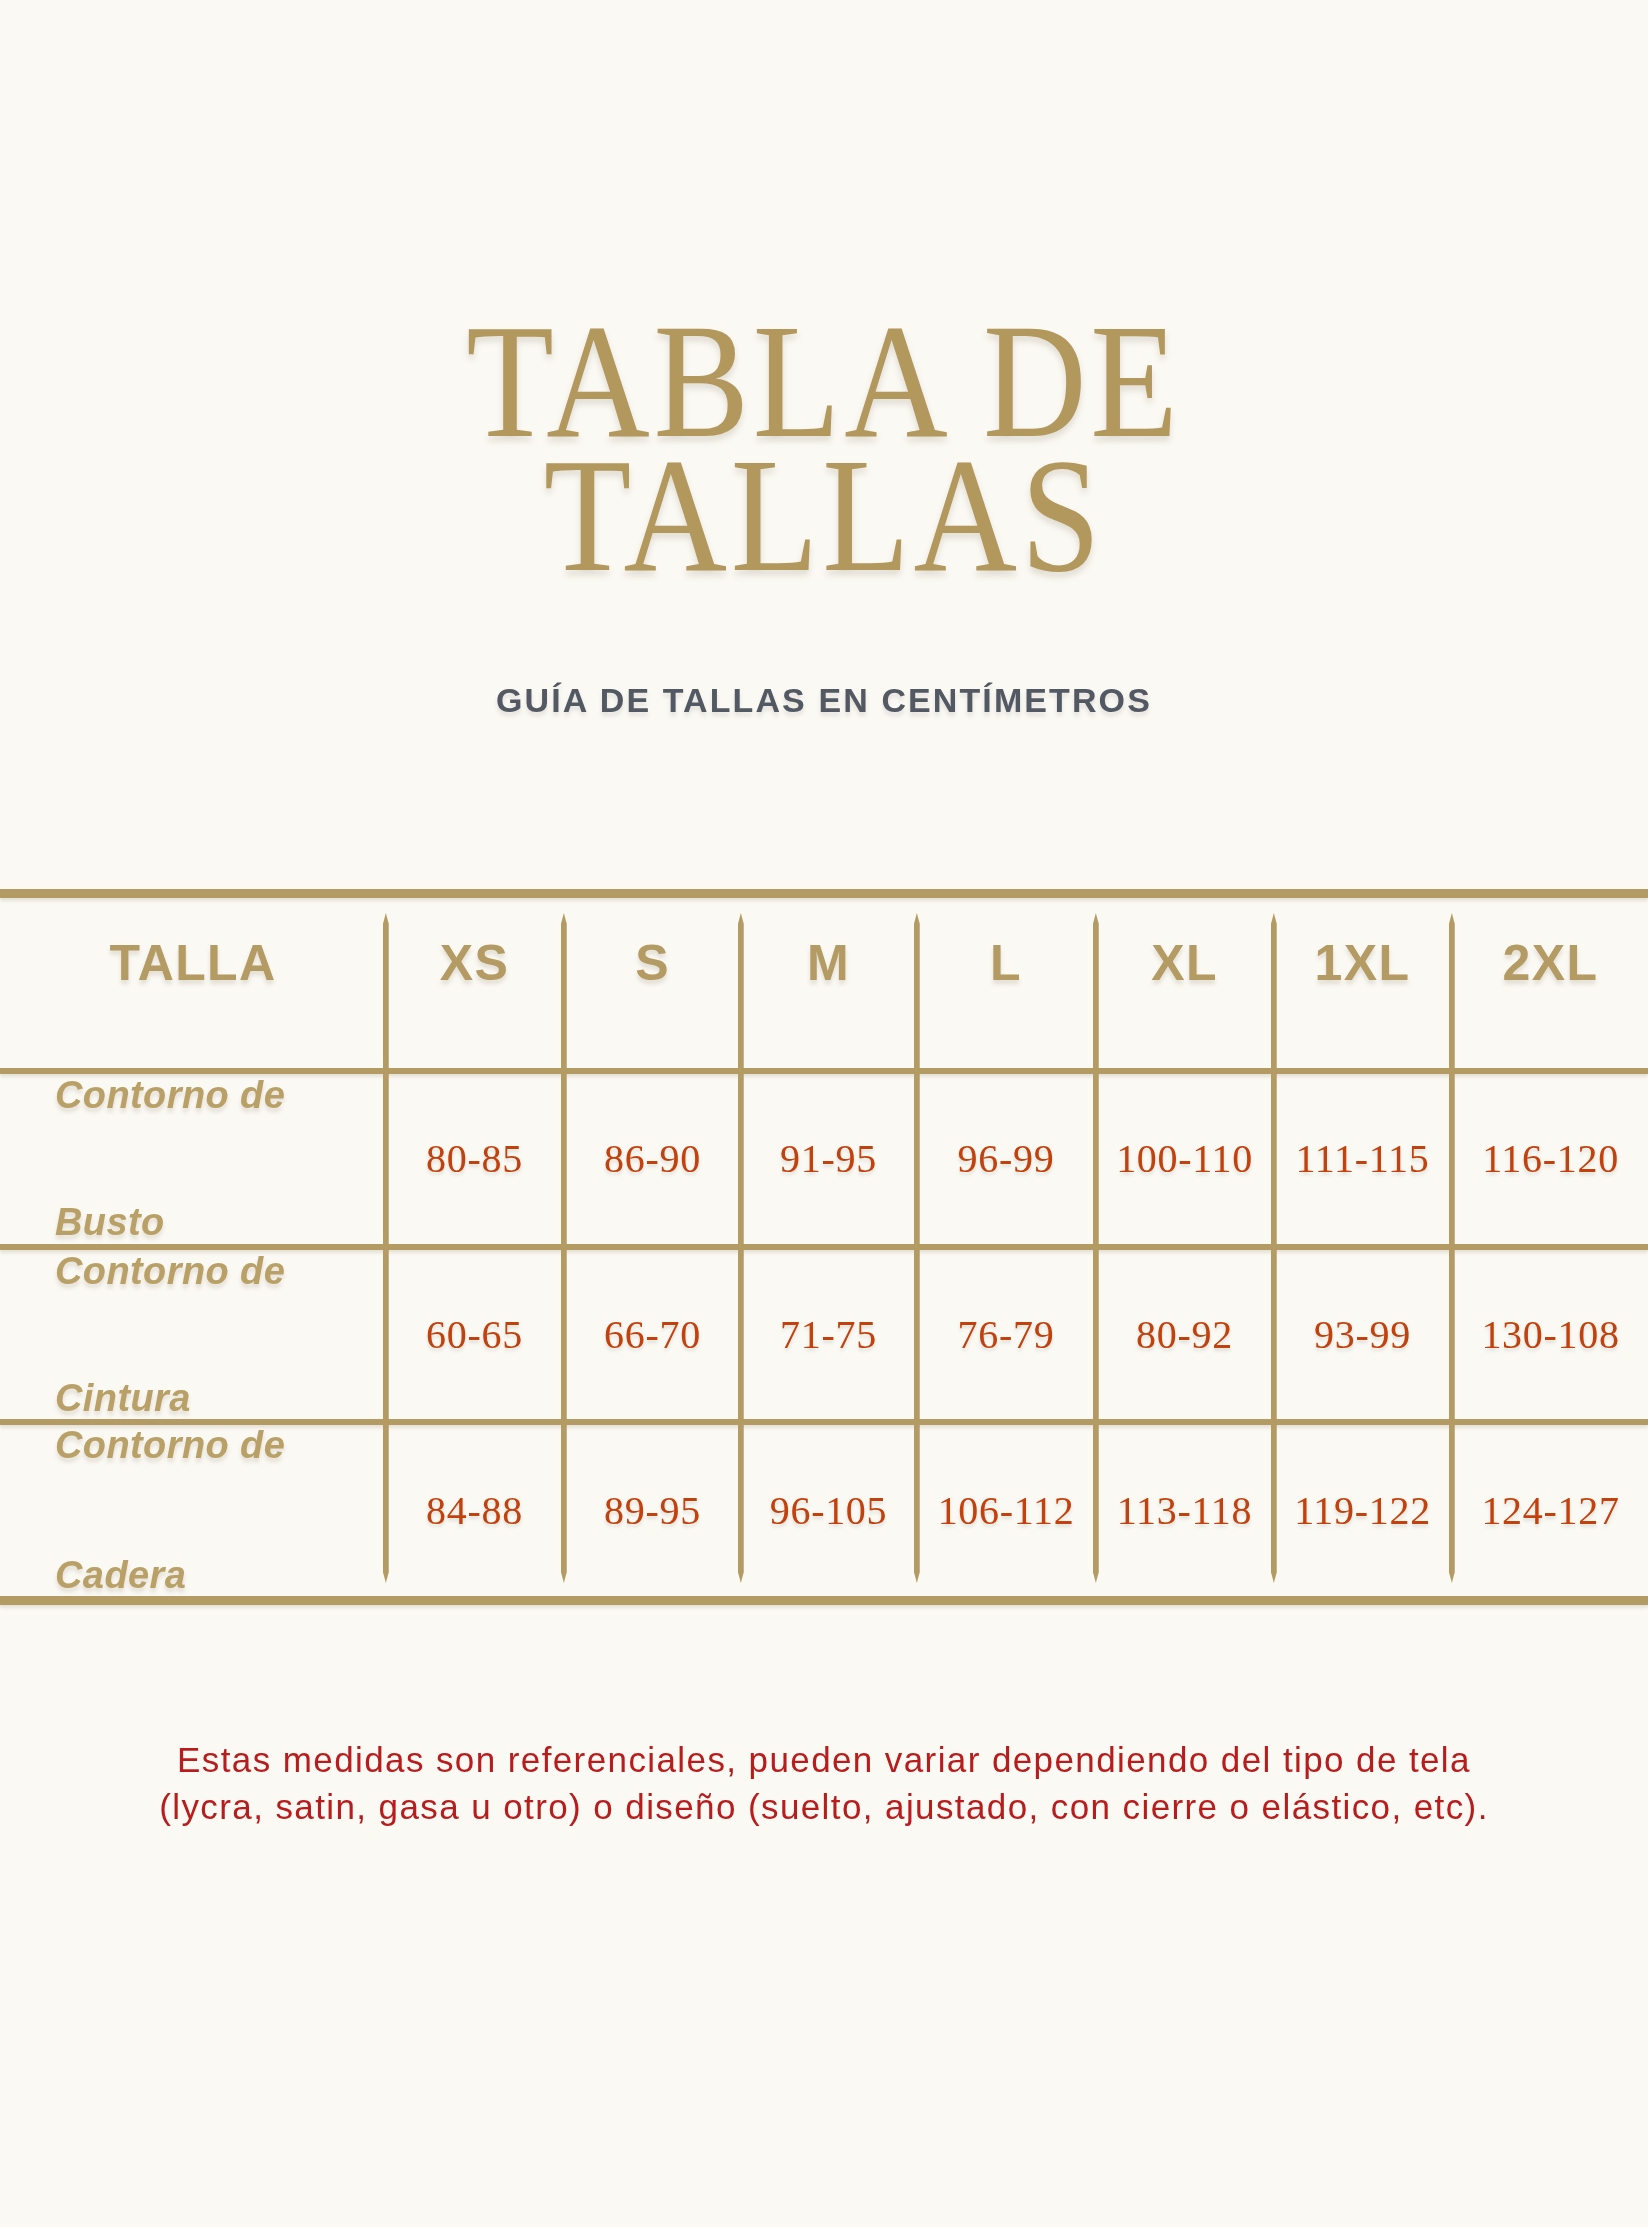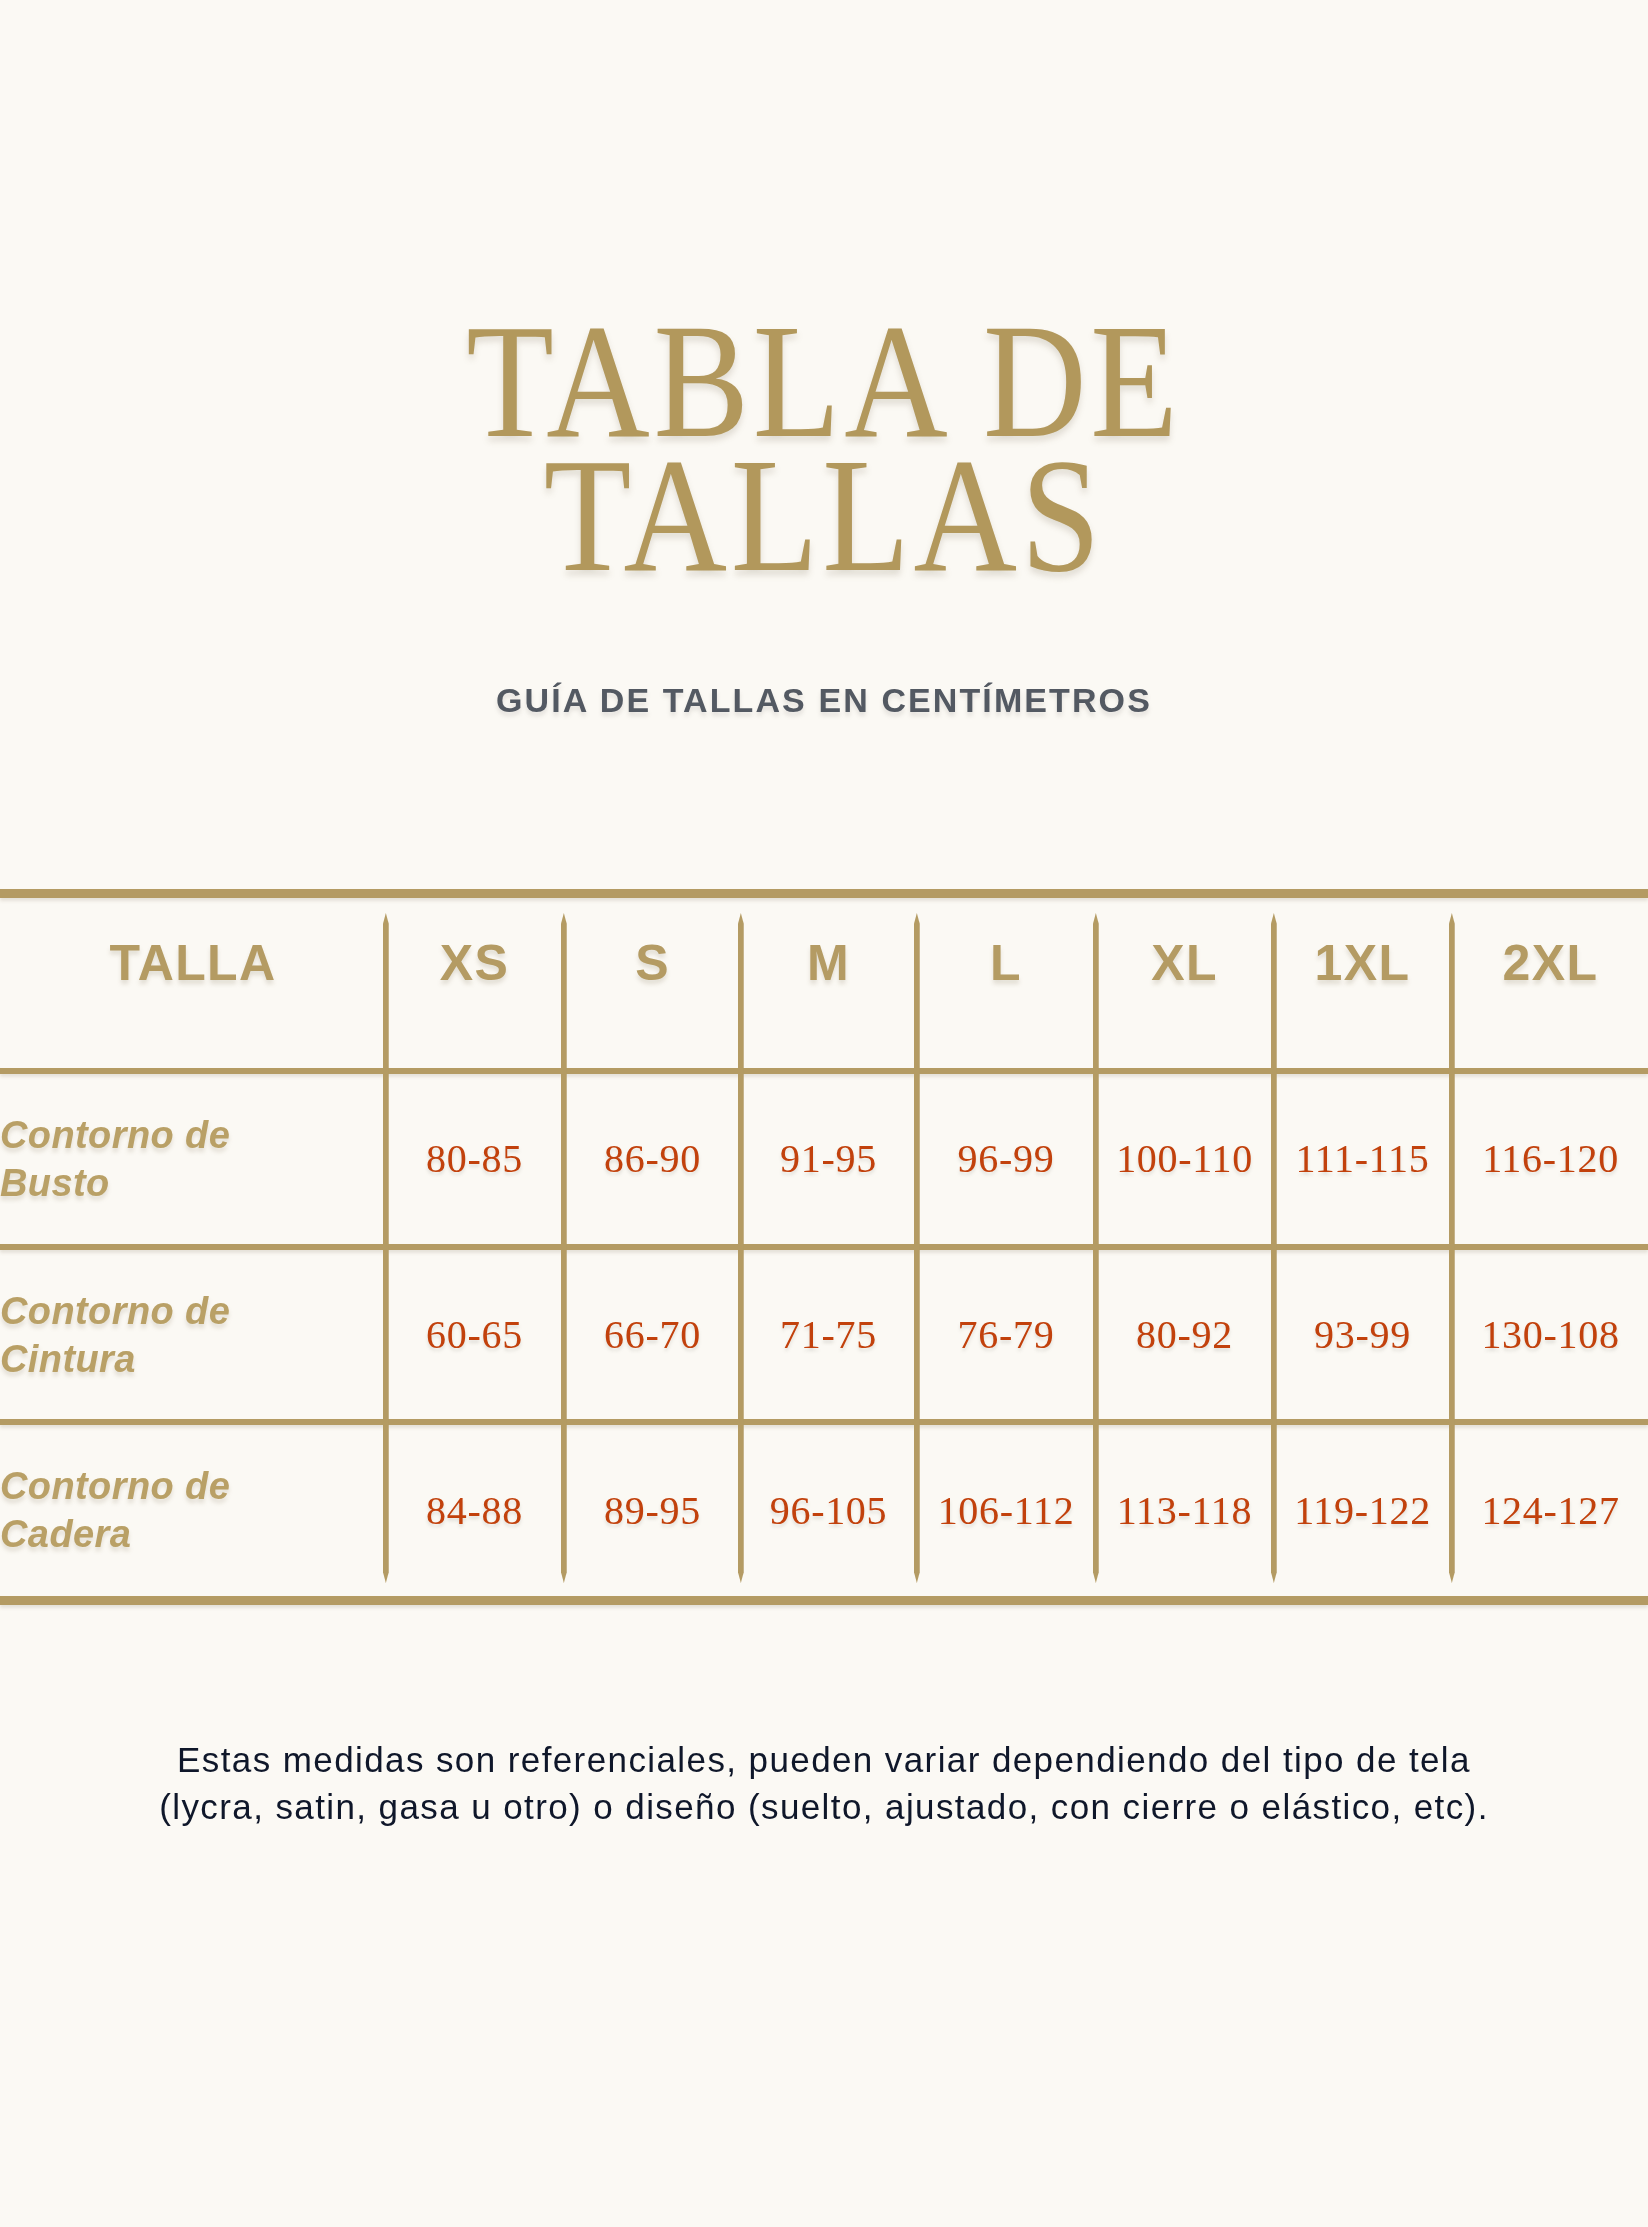--- a/index.html
+++ b/index.html
@@ -58,34 +58,35 @@
     position: absolute;
     display: flex; align-items: center; justify-content: center;
     font-size: 40px; font-weight: 400; letter-spacing: 0.7px;
     color: #c2410c;
     text-shadow: 0 2.8px 3.5px rgba(120,118,112,0.20);
     white-space: nowrap;
     font-family: Liberation Serif, serif;
   }
   .lcell {
     position: absolute; left: 0; width: 386px; box-sizing: border-box;
-    display: flex; flex-direction: column; justify-content: center;
+    padding-left: 55px;
+    display: flex; flex-direction: column; justify-content: space-between;
     font-size: 38px; font-weight: 700; font-style: italic;
     letter-spacing: 0.4px; line-height: 48px;
     color: #b9a066;
     text-shadow: 0 3.5px 4.2px rgba(140,128,100,0.22);
     white-space: nowrap;
   }
 
   
   .footnote {
     position: absolute; top: 1736px; left: 0; width: 100%;
     text-align: center;
     font-size: 35px; font-weight: 400; letter-spacing: 1.4px;
-    line-height: 47px; color: #0f172a;
+    line-height: 47px; color: #b91c1c;
     white-space: nowrap;
   }
 </style>
 </head>
 <body>
 
 <div class="canvas">
 
   <div class="title-line title-line-1">TABLA DE</div>
   <div class="title-line title-line-2">TALLAS</div>

